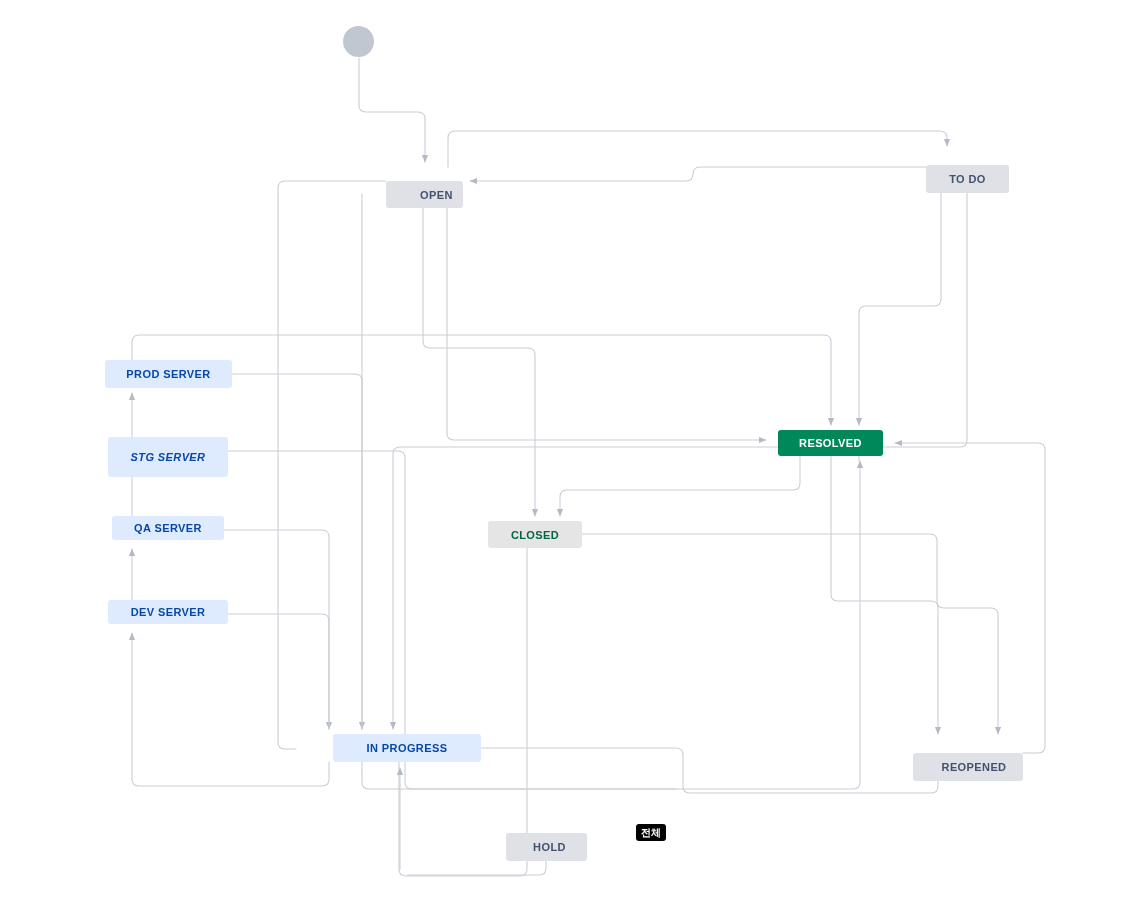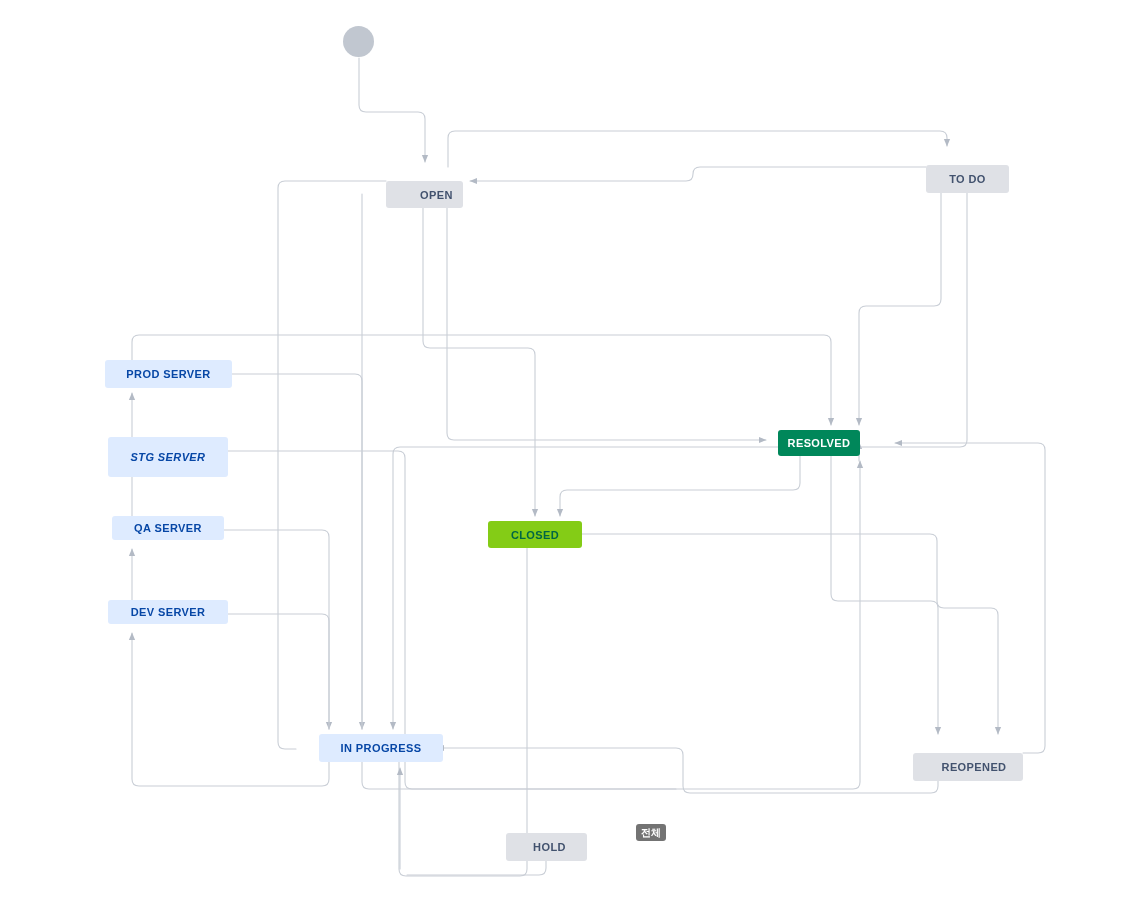--- a/index.html
+++ b/index.html
@@ -47,36 +47,36 @@
   .node.status-blue {
     background: #deebff;
     color: #0747a6;
     margin-left: 36px;
   }
   .node.status-green-solid {
     background: #00875a;
     color: #ffffff;
   }
   .node.status-green-light {
-    background: #84cc16;
+    background: #e5e5e5;
     color: #006644;
   }
   .start-node {
     position: absolute;
     border-radius: 50%;
     background: #c1c7d0;
     cursor: pointer;
   }
   .edge-badge {
     position: absolute;
     box-sizing: border-box;
     display: flex;
     align-items: center;
     justify-content: center;
-    background: #737373;
+    background: #000000;
     color: #ffffff;
     border-radius: 3px;
     font-size: 10px;
     font-weight: bold;
     white-space: nowrap;
     padding: 0 4px;
     cursor: pointer;
   }
 </style>
 </head>
@@ -167,29 +167,29 @@
   </div>
 
   <div class="node status-blue" style="left:76px; top:516px; width:112px; height:24px;">
     <span>QA SERVER</span>
   </div>
 
   <div class="node status-blue" style="left:72px; top:600px; width:120px; height:24px;">
     <span>DEV SERVER</span>
   </div>
 
-  <div class="node status-green-solid" style="left:778px; top:430px; width:82px; height:26px;">
+  <div class="node status-green-solid" style="left:778px; top:430px; width:105px; height:26px;">
     <span>RESOLVED</span>
   </div>
 
   <div class="node status-green-light" style="left:488px; top:521px; width:94px; height:27px;">
     <span>CLOSED</span>
   </div>
 
-  <div class="node status-blue" style="left:283px; top:734px; width:124px; height:28px;">
+  <div class="node status-blue" style="left:297px; top:734px; width:148px; height:28px;">
     <span>IN PROGRESS</span>
   </div>
 
   <div class="node status-gray" style="left:913px; top:739px; width:110px; height:28px;padding-left:12px;">
     <span>REOPENED</span>
   </div>
 
   <div class="node status-gray" style="left:506px; top:819px; width:81px; height:28px;padding-left:6px;">
     <span>HOLD</span>
   </div>

